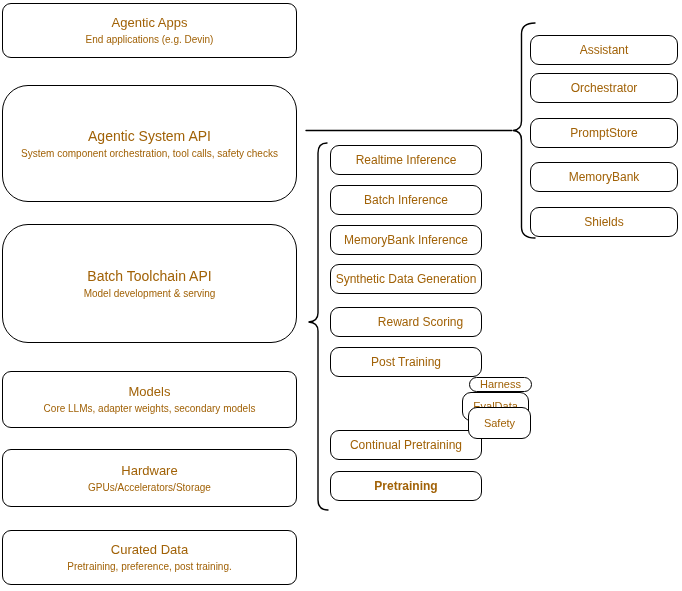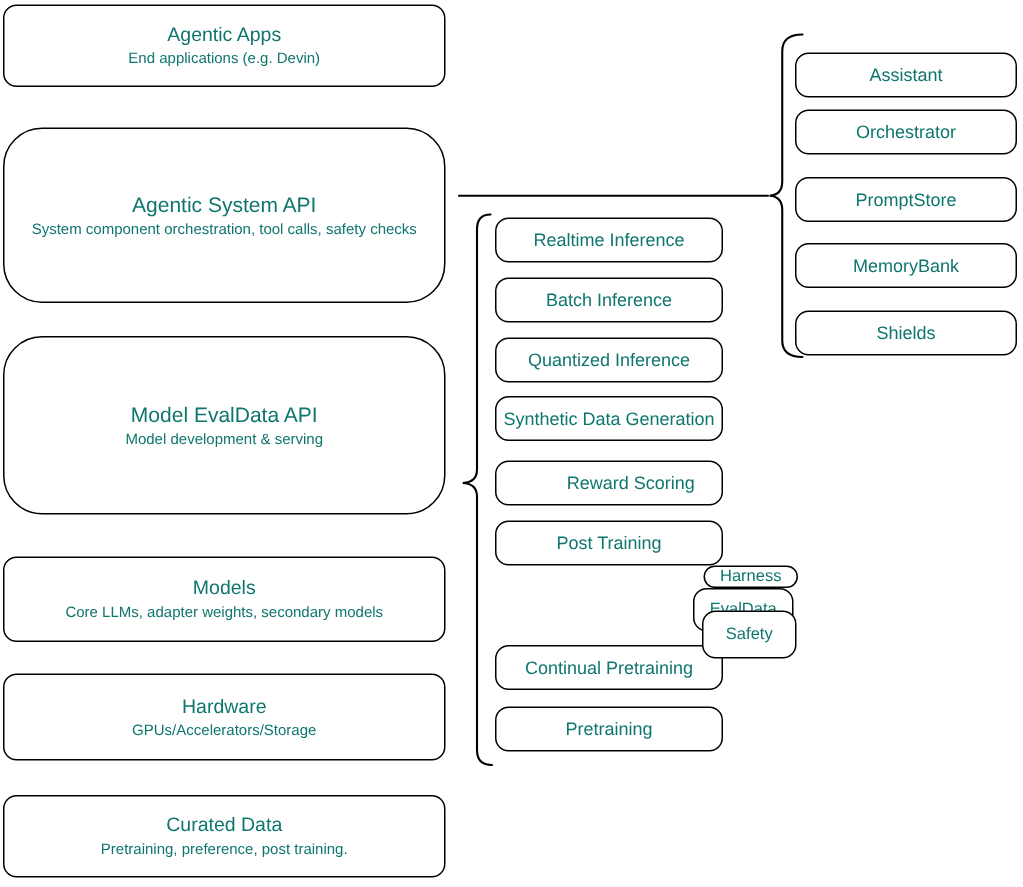--- a/index.html
+++ b/index.html
@@ -1,21 +1,21 @@
 <!DOCTYPE html>
 <html><head>
 <meta charset="utf-8">
 <style>
   html,body{margin:0;padding:0;background:#ffffff;}
   .canvas{
     position:relative;
     width:682px;height:591px;
     background:#ffffff;
     font-family:"Liberation Sans", sans-serif;
-    color:#0f766e;
+    color:#a16207;
     overflow:hidden;
   }
   .bigbox{
     position:absolute;
     left:2px;width:295px;
     border:1.4px solid #000;
     border-radius:9px;
     background:#fff;
     display:flex;flex-direction:column;
     align-items:center;justify-content:center;
@@ -80,21 +80,21 @@
     <div class="title">Agentic Apps</div>
     <div class="sub">End applications (e.g. Devin)</div>
   </div>
 
   <div class="bigbox round-lg" style="top:85px;height:117px;">
     <div class="title">Agentic System API</div>
     <div class="sub">System component orchestration, tool calls, safety checks</div>
   </div>
 
   <div class="bigbox round-lg" style="top:224px;height:119px;">
-    <div class="title">Model EvalData API</div>
+    <div class="title">Batch Toolchain API</div>
     <div class="sub">Model development &amp; serving</div>
   </div>
 
   <div class="bigbox" style="top:371px;height:57px;">
     <div class="title">Models</div>
     <div class="sub">Core LLMs, adapter weights, secondary models</div>
   </div>
 
   <div class="bigbox" style="top:449px;height:58px;">
     <div class="title">Hardware</div>
@@ -106,35 +106,35 @@
     <div class="sub">Pretraining, preference, post training.</div>
   </div>
 
   <div class="midbox" style="top:145px;">
     <span>Realtime Inference</span>
   </div>
   <div class="midbox" style="top:185px;">
     <span>Batch Inference</span>
   </div>
   <div class="midbox" style="top:225px;">
-    <span>Quantized Inference</span>
+    <span>MemoryBank Inference</span>
   </div>
   <div class="midbox" style="top:264px;">
     <span>Synthetic Data Generation</span>
   </div>
   <div class="midbox" style="top:307px;padding-left:29px;">
     <span>Reward Scoring</span>
   </div>
   <div class="midbox" style="top:347px;">
     <span>Post Training</span>
   </div>
   <div class="midbox" style="top:430px;">
     <span>Continual Pretraining</span>
   </div>
-  <div class="midbox" style="top:471px;">
+  <div class="midbox" style="top:471px;font-weight:bold;">
     <span>Pretraining</span>
   </div>
 
   <div class="pill" style="left:469px;top:377px;width:63px;height:15px;">
     <span>Harness</span>
   </div>
   <div class="pill" style="left:462px;top:392px;width:67px;height:29px;">
     <span>EvalData</span>
   </div>
   <div class="pill" style="left:468px;top:407px;width:63px;height:32px;">

